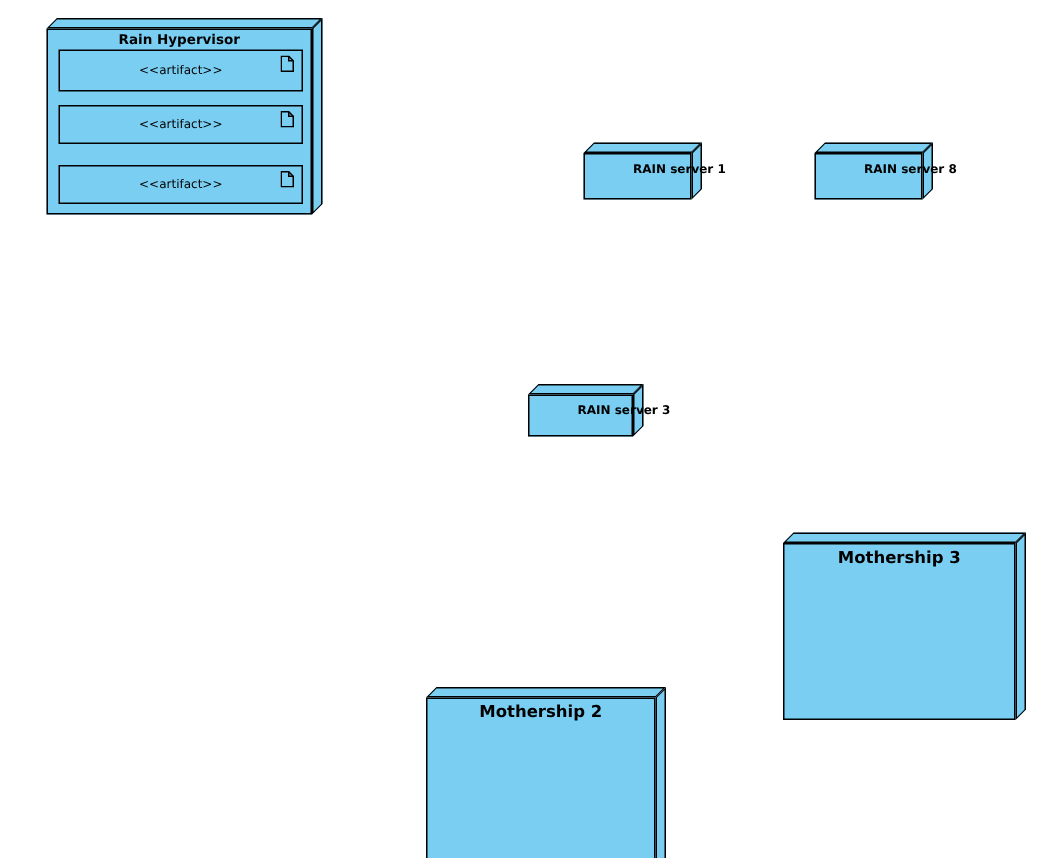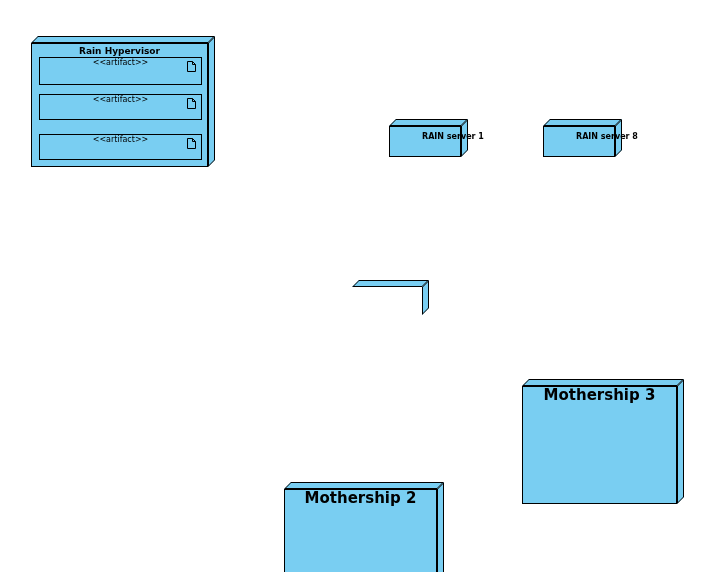--- a/index.html
+++ b/index.html
@@ -14,21 +14,20 @@
     position: relative;
     width: 703px; height: 572px;
     background: var(--background, #ffffff);
   }
 
   
   .node {
     position: absolute;
     width: calc(var(--w) + 7px);
     height: calc(var(--h) + 7px);
-    margin-top: 24px;
   }
   .face {
     position: absolute;
     background: var(--node-fill, #79CEF2);
     border: 1px solid var(--node-border, #000000);
   }
   .face.top {
     left: 0; top: 0;
     width: var(--w); height: 7px;
     transform: skewX(-45deg);
@@ -47,31 +46,31 @@
 
   .node-title {
     padding-top: 2px;
     text-align: center;
     font-size: 9px;
     font-weight: bold;
     line-height: 11px;
     white-space: nowrap;
   }
   .server .node-title { font-size: 8px; padding-top: 4px; padding-left: 32px; }
-  .ship .node-title   { font-size: 15px; padding-top: 3px; }
+  .ship .node-title   { font-size: 11px; padding-top: 3px; }
 
   
   .artifact {
     position: absolute;
     left: 7px;
     width: 163px;
     background: var(--node-fill, #79CEF2);
     border: 1px solid var(--node-border, #000000);
     display: flex;
-    flex-direction: row;
+    flex-direction: column;
     justify-content: center;
     text-align: center;
   }
   .artifact .stereotype {
     font-size: 8px;
     line-height: 10px;
     font-weight: normal;
     white-space: nowrap;
   }
   .artifact .artifact-name {
@@ -135,20 +134,23 @@
     <div class="face side"></div>
     <div class="face front">
       <div class="node-title">RAIN server 8</div>
     </div>
   </div>
 
 
   <div class="node server" style="left:352px; top:256px; --w:70px; --h:28px;">
     <div class="face top"></div>
     <div class="face side"></div>
+    <div class="face front">
+      <div class="node-title">RAIN server 3</div>
+    </div>
   </div>
 
 
   <div class="node ship" style="left:284px; top:458px;border-radius:25px; --w:153px; --h:119px;">
     <div class="face top"></div>
     <div class="face side"></div>
     <div class="face front">
       <div class="node-title">Mothership 2</div>
     </div>
   </div>

